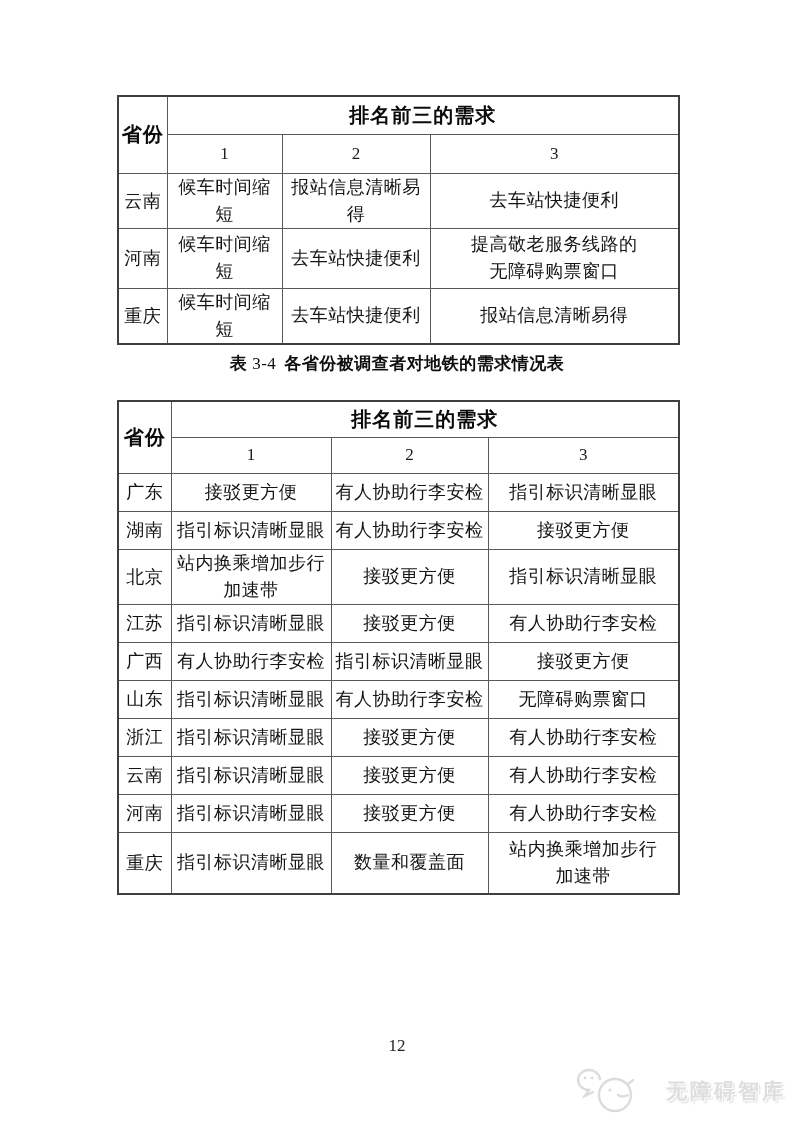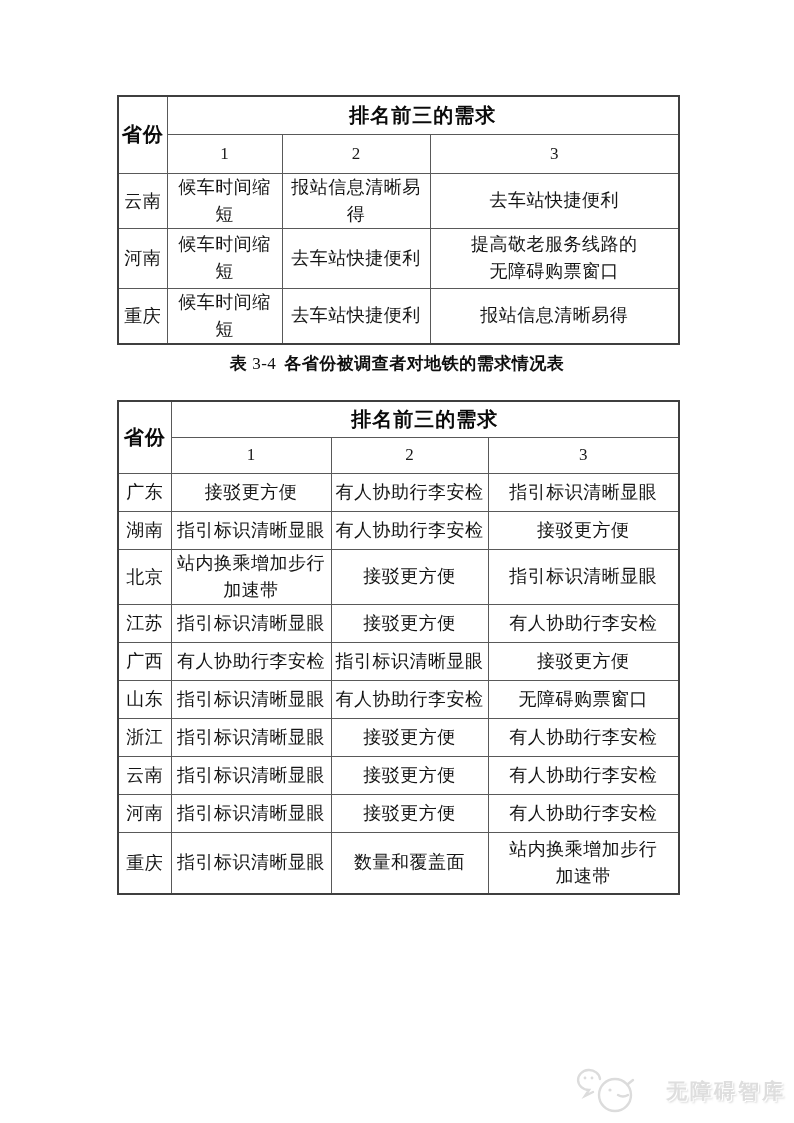--- a/index.html
+++ b/index.html
@@ -218,20 +218,21 @@
       <tr style="height:62px">
         <td class="prov">重庆</td>
         <td class="need">指引标识清晰显眼</td>
         <td class="need">数量和覆盖面</td>
         <td class="need">站内换乘增加步行
 加速带</td>
       </tr>
     </tbody>
   </table>
 
+  <div class="page-number">12</div>
 
   <div class="watermark">
     <svg class="logo-svg" width="70" height="50" viewBox="0 0 70 50">
       <g fill="none" stroke="#dcdcdc" stroke-width="2.4" stroke-linecap="round">
         <path d="M28 13 a11 10 0 1 0 -11 11 l-4 6 8 -4" fill="#ffffff"></path>
         <circle cx="13" cy="12" r="1.4" fill="#dcdcdc" stroke="none"></circle>
         <circle cx="20" cy="12" r="1.4" fill="#dcdcdc" stroke="none"></circle>
         <circle cx="43" cy="29" r="16" fill="#ffffff"></circle>
         <circle cx="38" cy="24" r="1.6" fill="#dcdcdc" stroke="none"></circle>
         <path d="M46 29 q5 3 10 0"></path>

